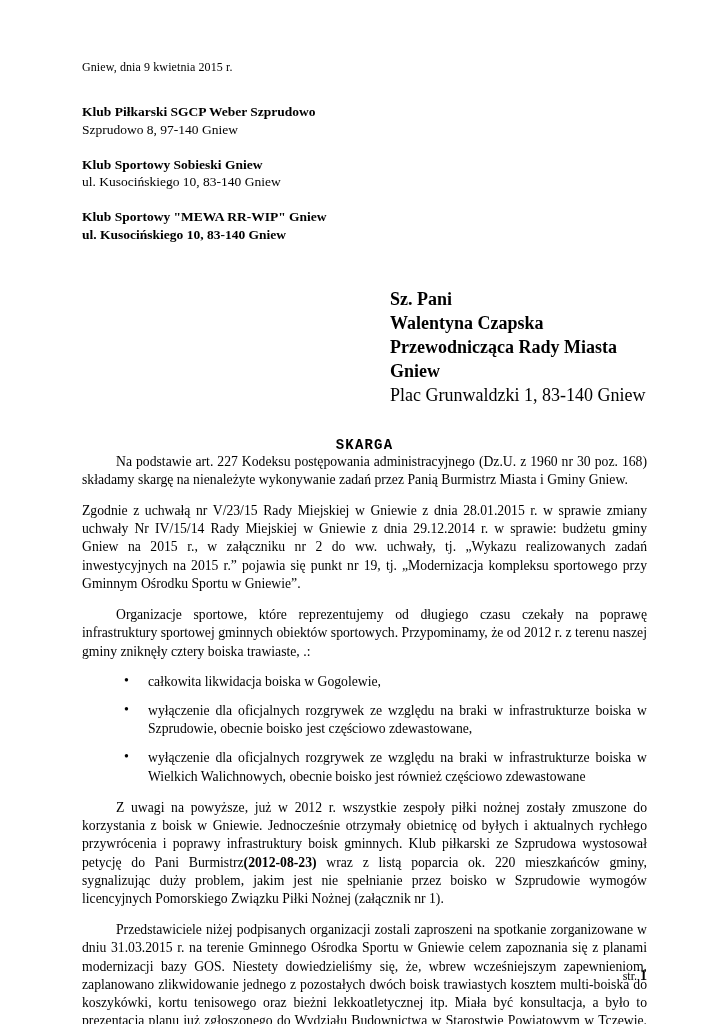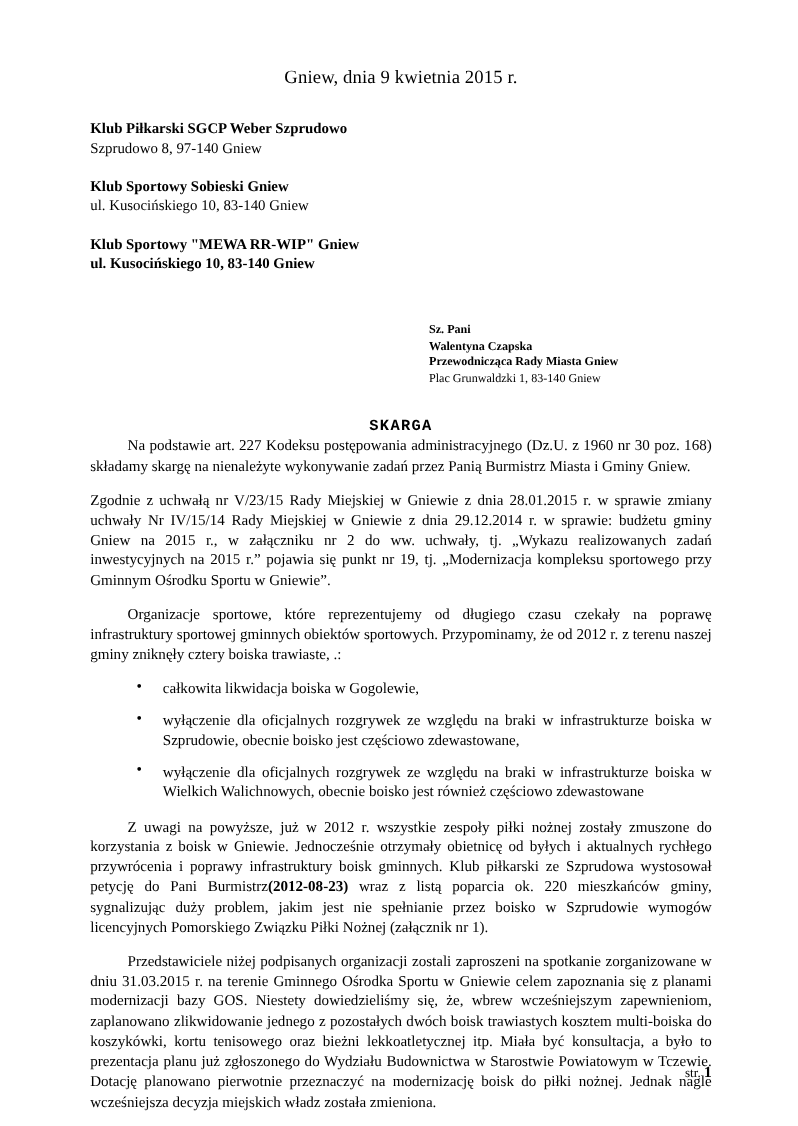--- a/index.html
+++ b/index.html
@@ -14,22 +14,22 @@
   .page {
     position: relative;
     width: 725px;
     height: 1024px;
     background: #ffffff;
     box-sizing: border-box;
     padding: 52px 78px 30px 82px;
     overflow: hidden;
   }
   .date-line {
-    text-align: center;
-    font-size: 17px;
+    text-align: left;
+    font-size: 12px;
     margin: 8px 0 0 0;
     letter-spacing: 0.1px;
   }
   .senders {
     margin-top: 28px;
   }
   .sender-block {
     margin-bottom: 17px;
     line-height: 1.32;
   }
@@ -40,21 +40,21 @@
   .sender-block .addr {
     font-size: 13.5px;
   }
   .sender-block .addr.bold {
     font-weight: bold;
   }
   .recipient {
     margin-top: 44px;
     margin-left: 308px;
     line-height: 1.33;
-    font-size: 11px;
+    font-size: 18px;
   }
   .recipient .r-bold {
     font-weight: bold;
   }
   .title {
     text-align: center;
     font-weight: bold;
     font-size: 14px;
     letter-spacing: 1.2px;
     margin-top: 29px;

